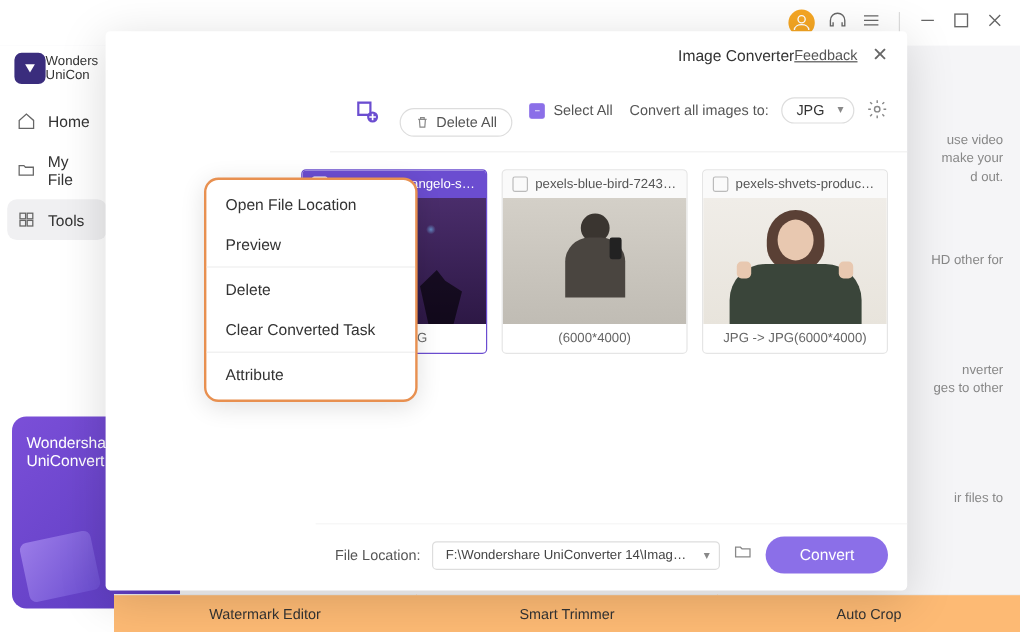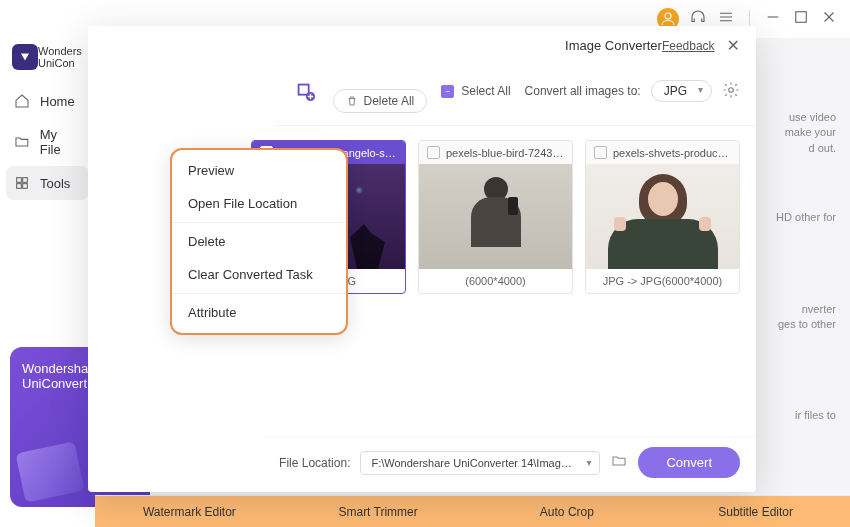--- a/index.html
+++ b/index.html
@@ -180,23 +180,20 @@
 <div class="tools-row">
   <div class="tool-card">
       <span>Watermark Editor</span>
     </div>
   <div class="tool-card">
       <span>Smart Trimmer</span>
     </div>
   <div class="tool-card">
       <span>Auto Crop</span>
     </div>
-  <div class="tool-card">
-      <span>Subtitle Editor</span>
-    </div>
 </div>
 
 <div class="modal">
   <div class="modal-header">
     <div class="modal-title">Image Converter</div>
     <div class="modal-header-r">
       <span class="feedback">Feedback</span>
       <span class="close-x">✕</span>
     </div>
   </div>
@@ -279,20 +276,20 @@
     <span class="footer-label">File Location:</span>
     <div class="path-select"><span>F:\Wondershare UniConverter 14\Image Output</span></div>
     <span class="folder-btn"><svg width="18" height="16" viewBox="0 0 24 24" style="stroke:#888;fill:none;stroke-width:1.6;">
           <path d="M3 6h6l2 2h10v10H3z"></path>
         </svg></span>
     <button class="convert-btn"><span>Convert</span></button>
   </div>
 </div>
 
 <div class="ctx">
+  <div class="ctx-item"><span>Open File Location</span></div>
   <div class="ctx-item"><span>Preview</span></div>
-  <div class="ctx-item"><span>Open File Location</span></div>
   <div class="ctx-sep"></div>
   <div class="ctx-item"><span>Delete</span></div>
   <div class="ctx-item"><span>Clear Converted Task</span></div>
   <div class="ctx-sep"></div>
   <div class="ctx-item"><span>Attribute</span></div>
 </div>
 
 </body></html>

